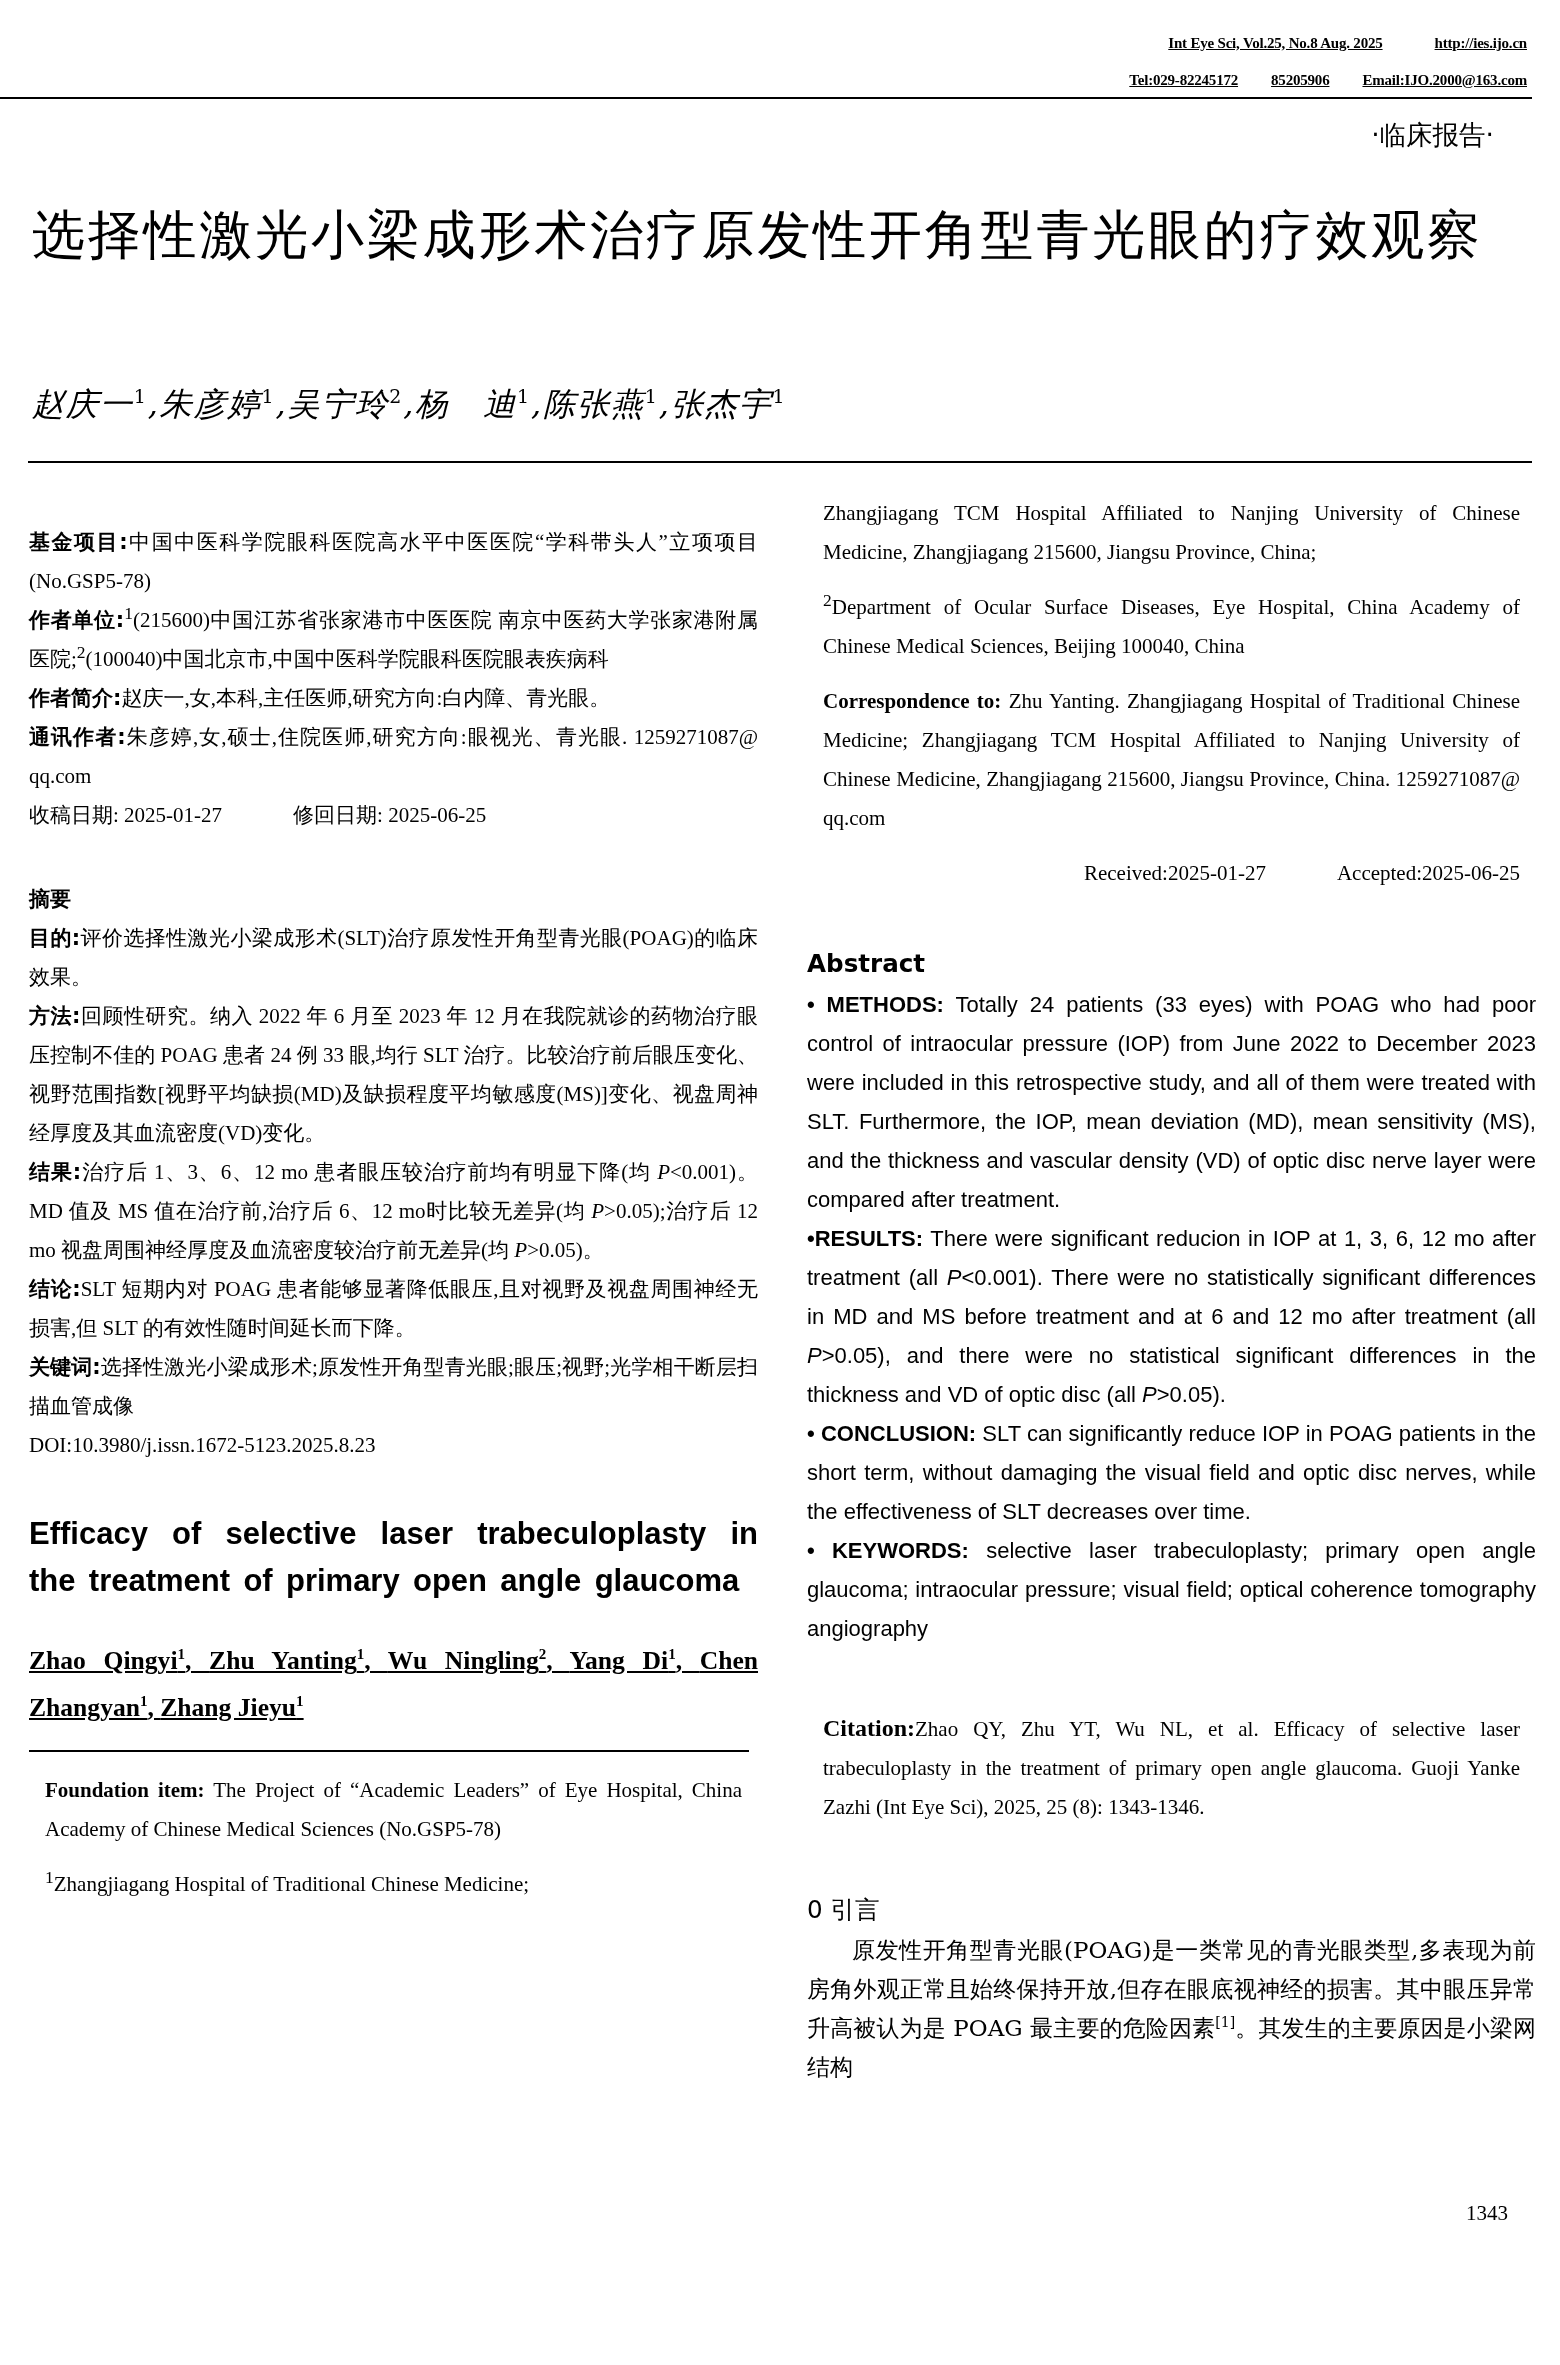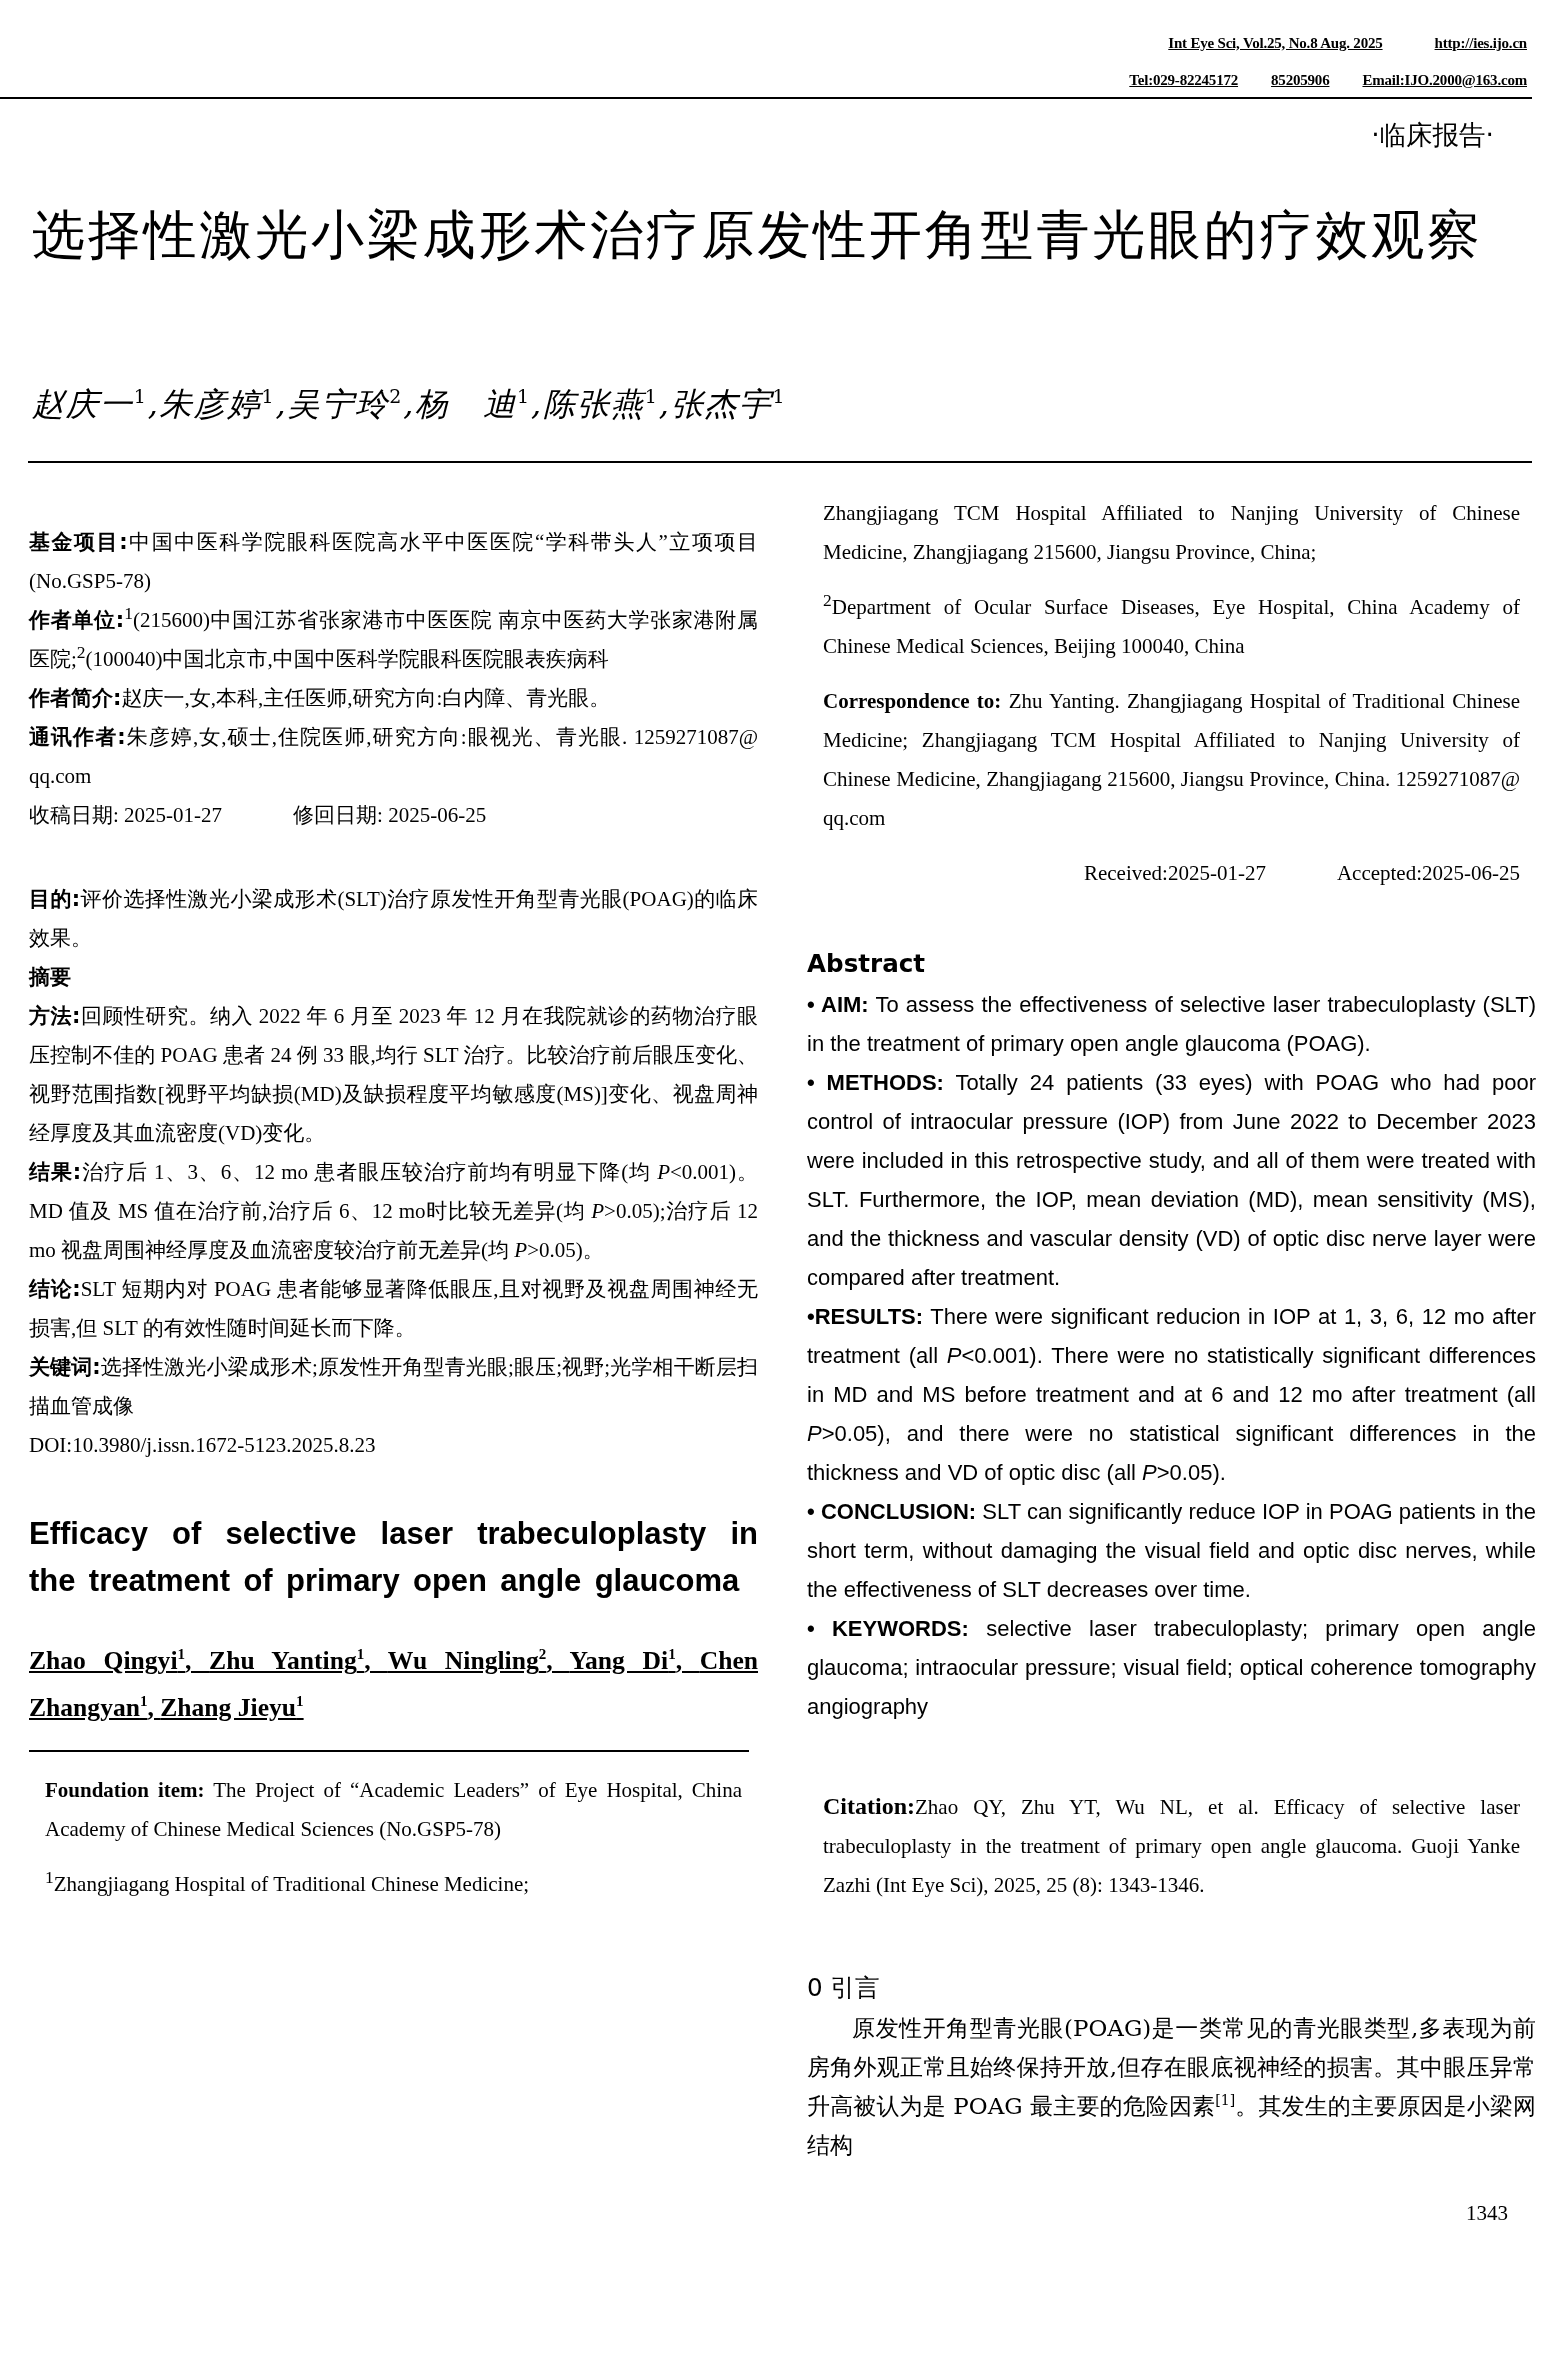--- a/index.html
+++ b/index.html
@@ -64,22 +64,22 @@
 <div class="top-rule"></div>
 
 <div class="col col-left">
   <div class="sp-lg"></div>
   <p class="para"><span class="lbl">基金项目:</span><span>中国中医科学院眼科医院高水平中医医院“学科带头人”立项项目(No.GSP5-78)</span></p>
   <p class="para"><span class="lbl">作者单位:</span><sup>1</sup><span>(215600)中国江苏省张家港市中医医院 南京中医药大学张家港附属医院;</span><sup>2</sup><span>(100040)中国北京市,中国中医科学院眼科医院眼表疾病科</span></p>
   <p class="para"><span class="lbl">作者简介:</span><span>赵庆一,女,本科,主任医师,研究方向:白内障、青光眼。</span></p>
   <p class="para"><span class="lbl">通讯作者:</span><span>朱彦婷,女,硕士,住院医师,研究方向:眼视光、青光眼. 1259271087@ qq.com</span></p>
   <p class="para dates"><span>收稿日期: 2025-01-27</span><span class="gap"></span><span>修回日期: 2025-06-25</span></p>
   <div class="sp-lg"></div>
+  <p class="para lbl">摘要</p>
   <p class="para"><span class="lbl">目的:</span><span>评价选择性激光小梁成形术(SLT)治疗原发性开角型青光眼(POAG)的临床效果。</span></p>
-  <p class="para lbl">摘要</p>
   <p class="para"><span class="lbl">方法:</span><span>回顾性研究。纳入 2022 年 6 月至 2023 年 12 月在我院就诊的药物治疗眼压控制不佳的 POAG 患者 24 例 33 眼,均行 SLT 治疗。比较治疗前后眼压变化、视野范围指数[视野平均缺损(MD)及缺损程度平均敏感度(MS)]变化、视盘周神经厚度及其血流密度(VD)变化。</span></p>
   <p class="para"><span class="lbl">结果:</span><span>治疗后 1、3、6、12 mo 患者眼压较治疗前均有明显下降(均 </span><i>P</i><span>&lt;0.001)。MD 值及 MS 值在治疗前,治疗后 6、12 mo时比较无差异(均 </span><i>P</i><span>&gt;0.05);治疗后 12 mo 视盘周围神经厚度及血流密度较治疗前无差异(均 </span><i>P</i><span>&gt;0.05)。</span></p>
   <p class="para"><span class="lbl">结论:</span><span>SLT 短期内对 POAG 患者能够显著降低眼压,且对视野及视盘周围神经无损害,但 SLT 的有效性随时间延长而下降。</span></p>
   <p class="para"><span class="lbl">关键词:</span><span>选择性激光小梁成形术;原发性开角型青光眼;眼压;视野;光学相干断层扫描血管成像</span></p>
   <p class="para">DOI:10.3980/j.issn.1672-5123.2025.8.23</p>
   <div class="sp-lg"></div>
   <p class="en-title">Efficacy of selective laser trabeculoplasty in the treatment of primary open angle glaucoma</p>
   <div class="sp-md"></div>
   <p class="en-authors" id="authors-en"><span>Zhao Qingyi</span><sup>1</sup>, <span>Zhu Yanting</span><sup>1</sup>, <span>Wu Ningling</span><sup>2</sup>, <span>Yang Di</span><sup>1</sup>, <span>Chen Zhangyan</span><sup>1</sup>, <span>Zhang Jieyu</span><sup>1</sup></p>
   <div class="mid-rule"></div>
@@ -87,21 +87,20 @@
   <p class="en-serif"><sup>1</sup><span>Zhangjiagang Hospital of Traditional Chinese Medicine;</span></p>
 </div>
 
 <div class="col col-right">
   <p class="en-serif">Zhangjiagang TCM Hospital Affiliated to Nanjing University of Chinese Medicine, Zhangjiagang 215600, Jiangsu Province, China;</p>
   <p class="en-serif"><sup>2</sup><span>Department of Ocular Surface Diseases, Eye Hospital, China Academy of Chinese Medical Sciences, Beijing 100040, China</span></p>
   <p class="en-serif"><b>Correspondence to:</b> <span>Zhu Yanting. Zhangjiagang Hospital of Traditional Chinese Medicine; Zhangjiagang TCM Hospital Affiliated to Nanjing University of Chinese Medicine, Zhangjiagang 215600, Jiangsu Province, China. 1259271087@ qq.com</span></p>
   <p class="en-serif dates" style="text-align:right"><span>Received:2025-01-27</span><span class="gap"></span><span>Accepted:2025-06-25</span></p>
   <div class="sp-md"></div>
   <p class="abs-head">Abstract</p>
-  <p class="abs-sans"><span class="bullet">• AIM:</span> <span>To assess the effectiveness of selective laser trabeculoplasty (SLT) in the treatment of primary open angle glaucoma (POAG).</span></p>
   <p class="abs-sans"><span class="bullet">• METHODS:</span> <span>Totally 24 patients (33 eyes) with POAG who had poor control of intraocular pressure (IOP) from June 2022 to December 2023 were included in this retrospective study, and all of them were treated with SLT. Furthermore, the IOP, mean deviation (MD), mean sensitivity (MS), and the thickness and vascular density (VD) of optic disc nerve layer were compared after treatment.</span></p>
   <p class="abs-sans"><span class="bullet">•RESULTS:</span> <span>There were significant reducion in IOP at 1, 3, 6, 12 mo after treatment (all </span><i>P</i><span>&lt;0.001). There were no statistically significant differences in MD and MS before treatment and at 6 and 12 mo after treatment (all </span><i>P</i><span>&gt;0.05), and there were no statistical significant differences in the thickness and VD of optic disc (all </span><i>P</i><span>&gt;0.05).</span></p>
   <p class="abs-sans"><span class="bullet">• CONCLUSION:</span> <span>SLT can significantly reduce IOP in POAG patients in the short term, without damaging the visual field and optic disc nerves, while the effectiveness of SLT decreases over time.</span></p>
   <p class="abs-sans"><span class="bullet">• KEYWORDS:</span> <span>selective laser trabeculoplasty; primary open angle glaucoma; intraocular pressure; visual field; optical coherence tomography angiography</span></p>
   <div class="sp-lg"></div>
   <p class="en-serif"><b style="font-size:24px">Citation:</b><span>Zhao QY, Zhu YT, Wu NL, et al. Efficacy of selective laser trabeculoplasty in the treatment of primary open angle glaucoma. Guoji Yanke Zazhi (Int Eye Sci), 2025, 25 (8): 1343-1346.</span></p>
   <div class="sp-lg"></div>
   <p class="intro-head">0 引言</p>
   <p class="cn-body"><span>原发性开角型青光眼(POAG)是一类常见的青光眼类型,多表现为前房角外观正常且始终保持开放,但存在眼底视神经的损害。其中眼压异常升高被认为是 POAG 最主要的危险因素</span><sup style="font-size:14px">[1]</sup><span>。其发生的主要原因是小梁网结构</span></p>
 </div>

